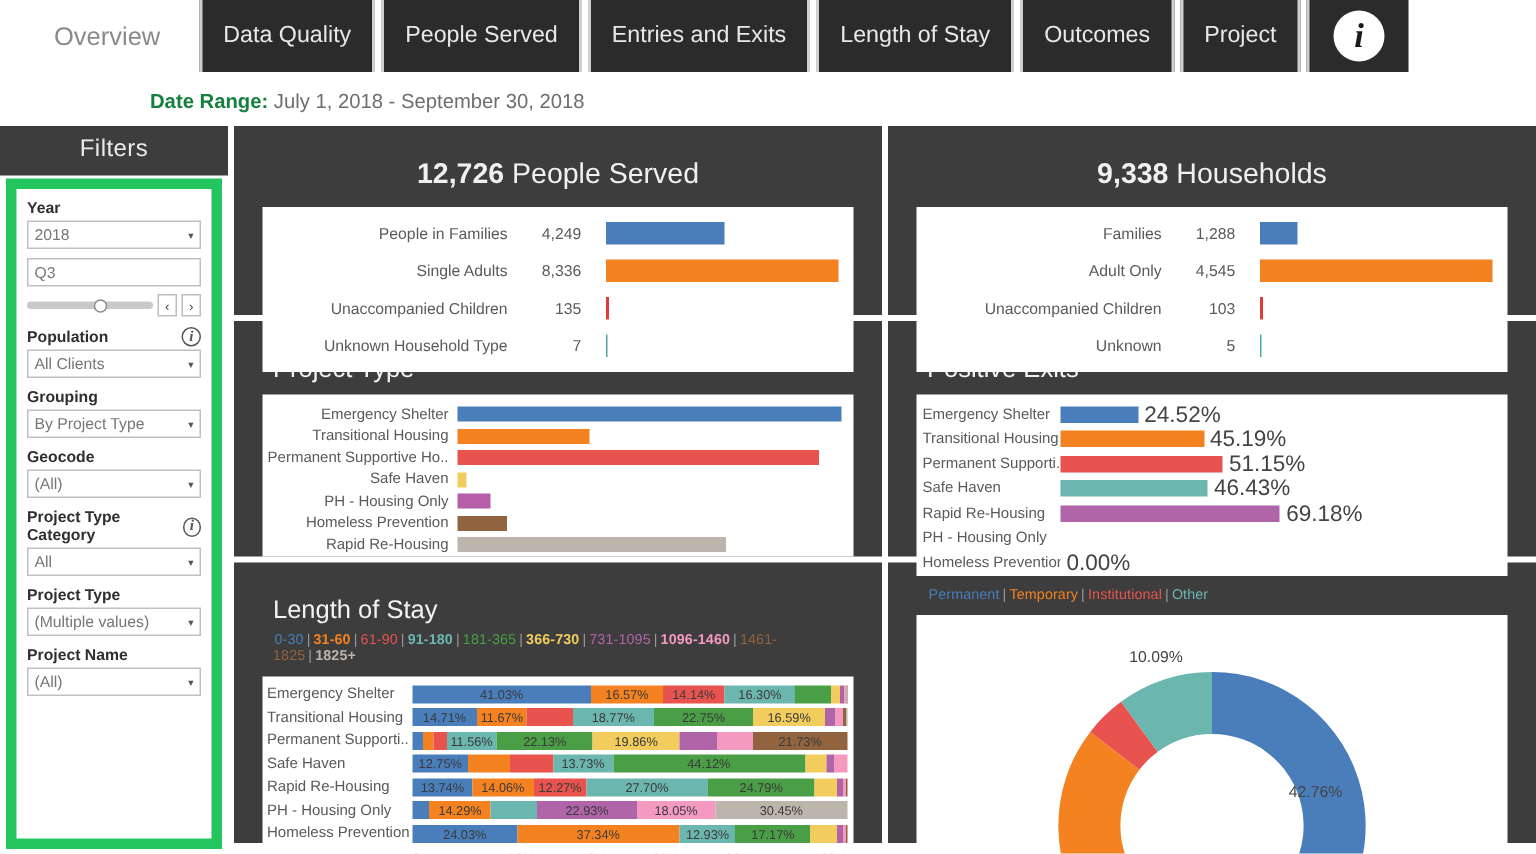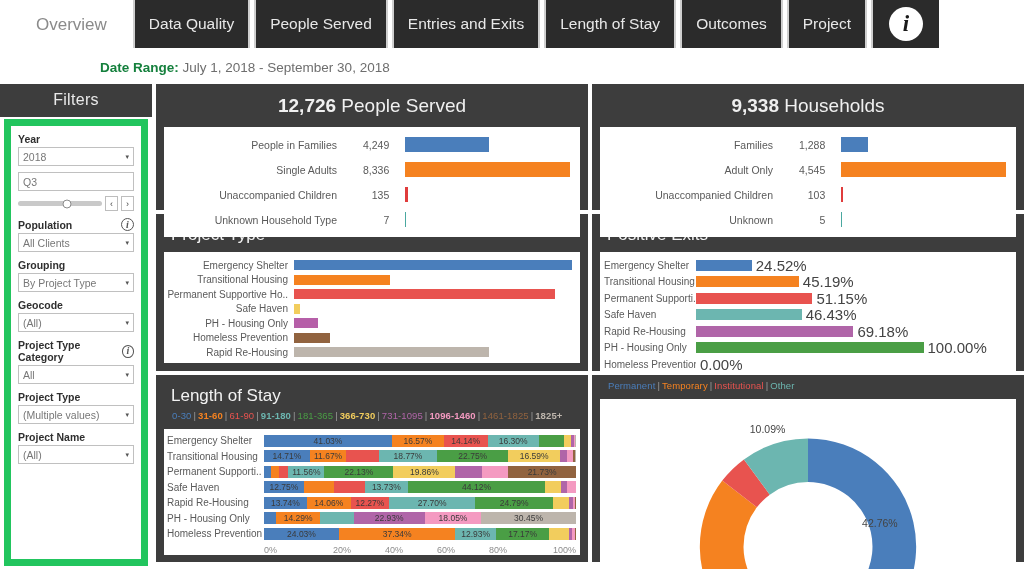--- a/index.html
+++ b/index.html
@@ -45,21 +45,21 @@
   .date-range b { color: #15803d; font-weight: bold; }
 
   
   .dash {
     display: flex; gap: 4px; padding: 0 0 0 0;
     height: 478px; background: #ffffff;
   }
   .sidebar { width: 152px; flex: 0 0 152px; }
   .main { flex: 1; display: flex; flex-direction: column; gap: 4px; }
   .row { display: flex; gap: 4px; }
-  .panel { background: #3d3d3d; padding: 5px; display: flex; flex-direction: column; }
+  .panel { background: #3d3d3d; padding: 16px; display: flex; flex-direction: column; }
   .panel-body { background: #ffffff; margin: 3px; flex: 1; position: relative; }
 
   
   .filters-head {
     background: #3d3d3d; color: #eaeaea;
     text-align: center; font-size: 16px;
     padding: 7px 0 8px; letter-spacing: .3px;
   }
   .filters-body {
     background: #ffffff; border: 7px solid #22c55e;
@@ -437,24 +437,20 @@
               </div>
               <div class="pe-row">
                 <div class="pe-label">Rapid Re-Housing</div>
                 <div class="pe-track">
                   <div class="pe-bar" style="width: 49.8096%; background: rgb(176, 101, 168);"></div>
                   <div class="pe-val">69.18%</div>
                 </div>
               </div>
               <div class="pe-row">
                 <div class="pe-label">PH - Housing Only</div>
-                <div class="pe-track">
-                  <div class="pe-bar" style="width: 72%; background: rgb(74, 158, 69);"></div>
-                  <div class="pe-val">100.00%</div>
-                </div>
               </div>
               <div class="pe-row">
                 <div class="pe-label">Homeless Prevention</div>
                 <div class="pe-track">
                   <div class="pe-bar" style="width: 0%; background: rgb(255, 255, 255);"></div>
                   <div class="pe-val">0.00%</div>
                 </div>
               </div>
             </div>
         </div>

